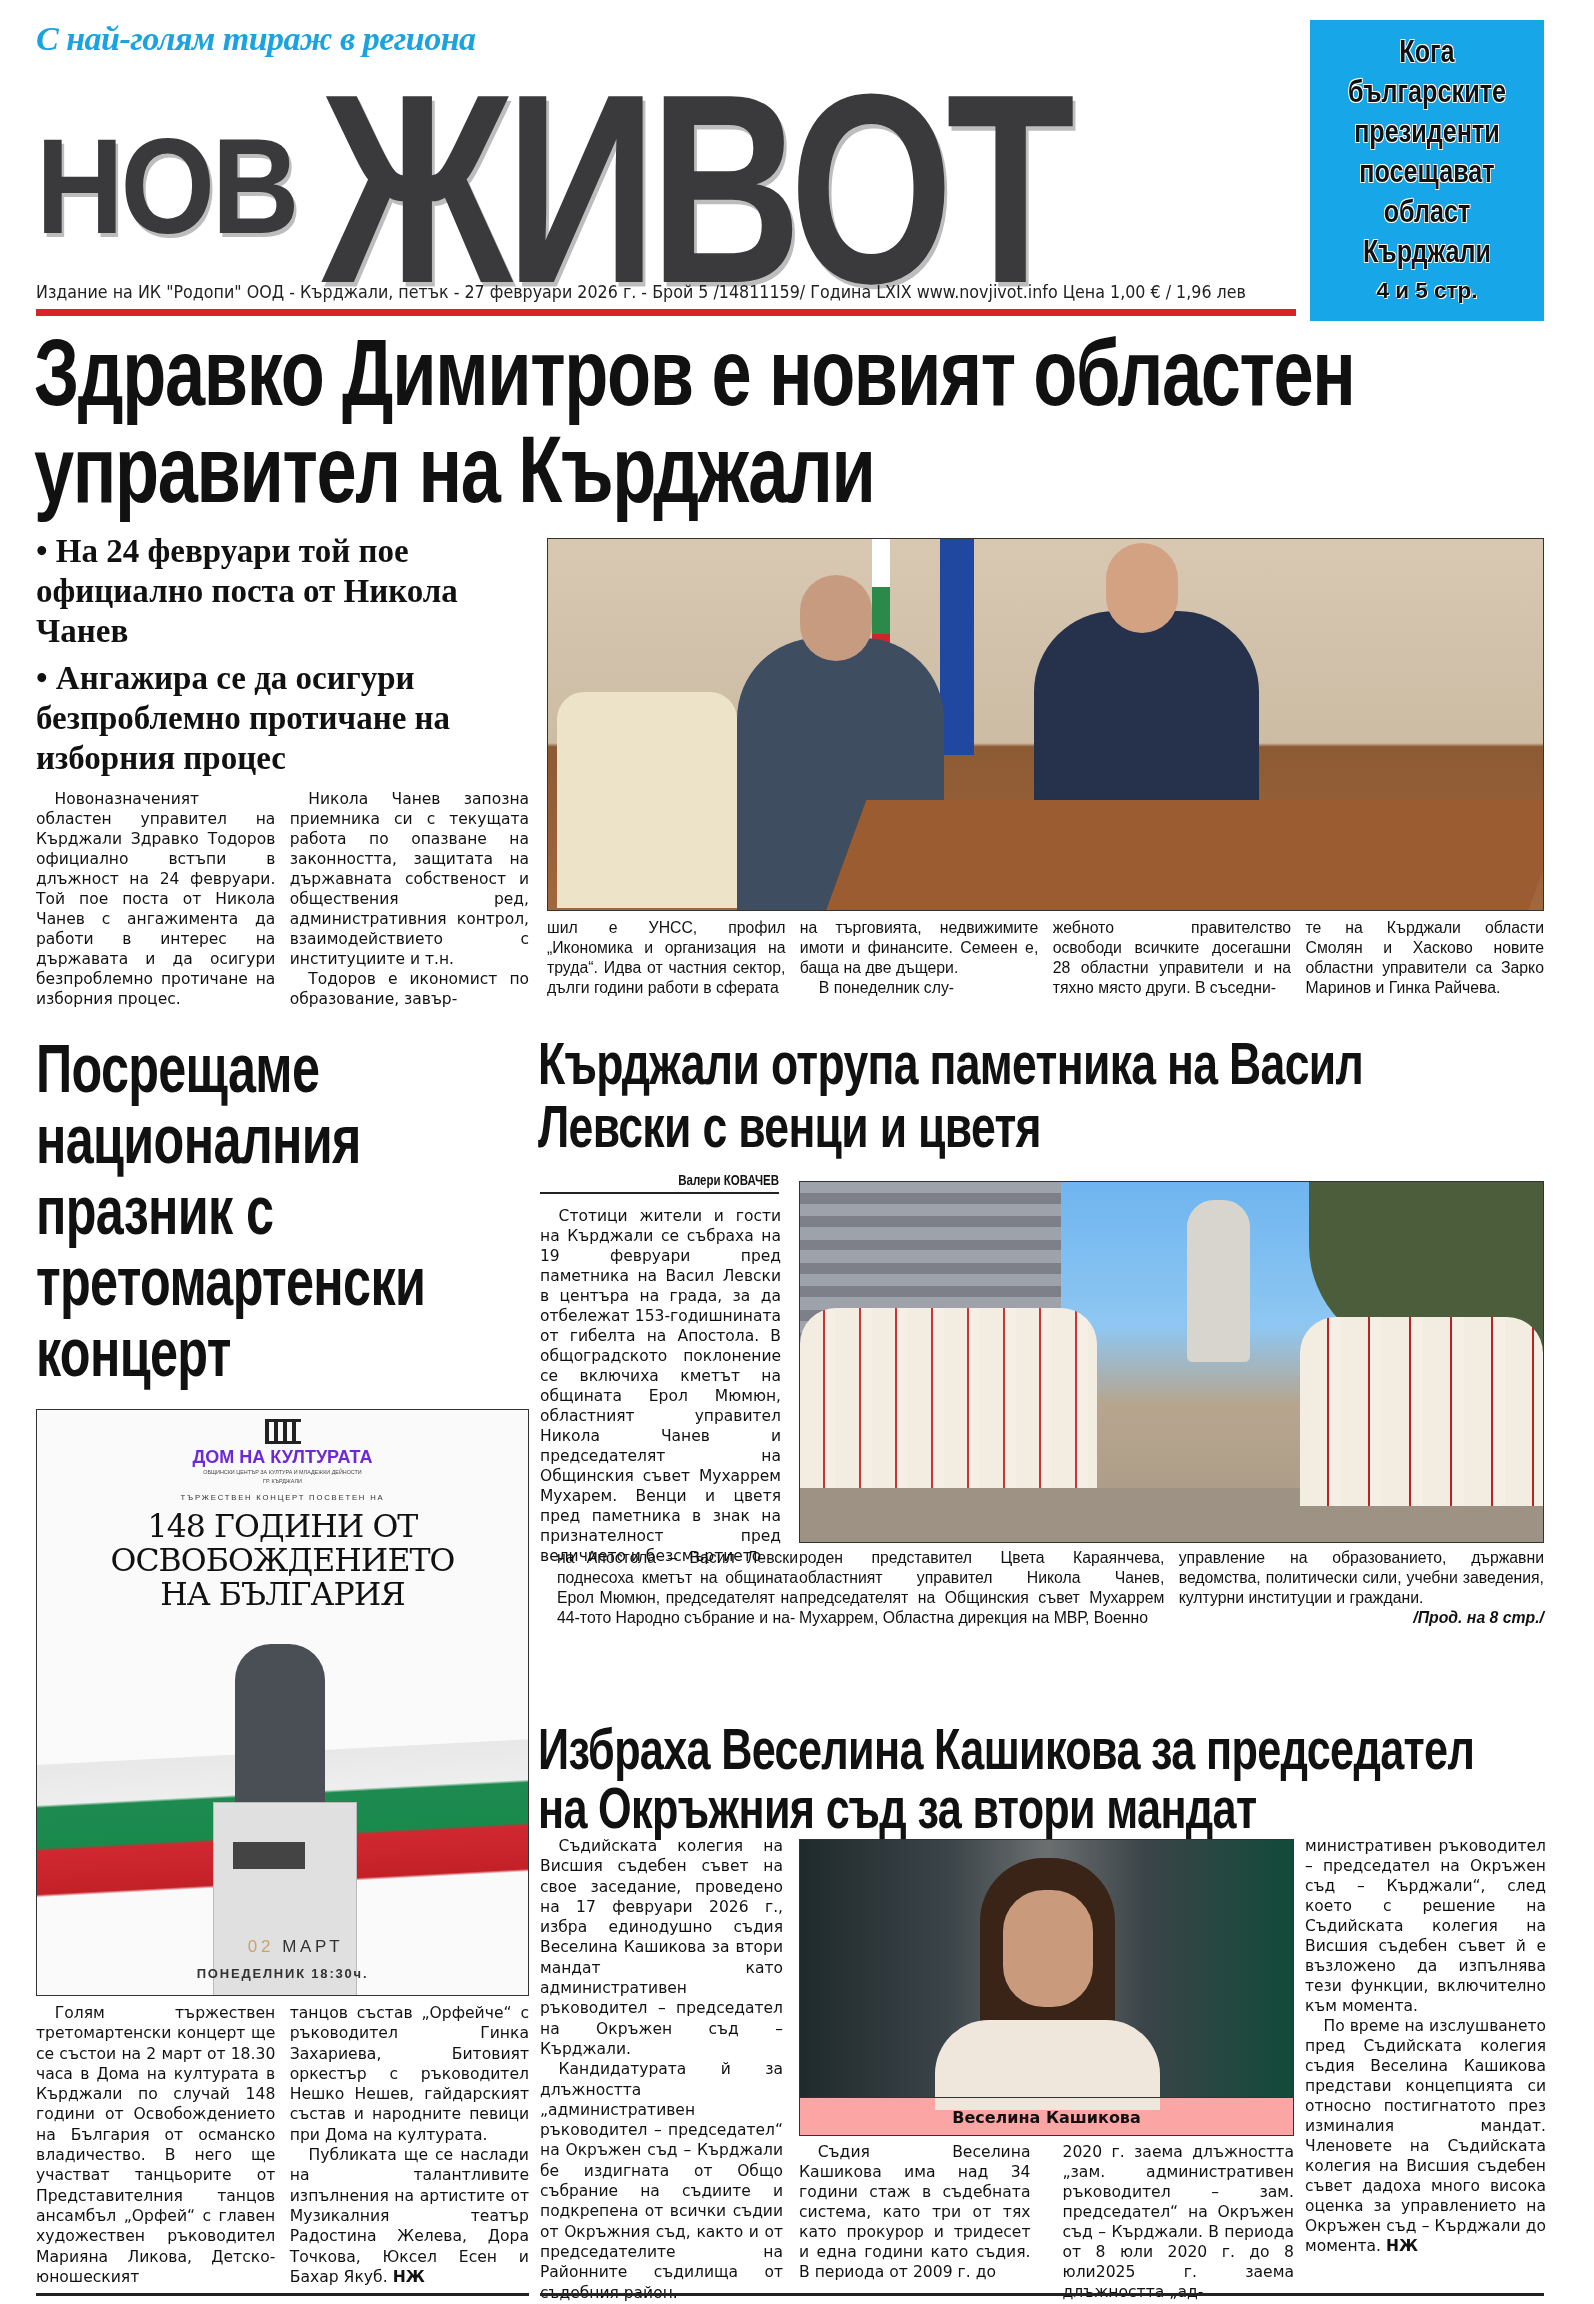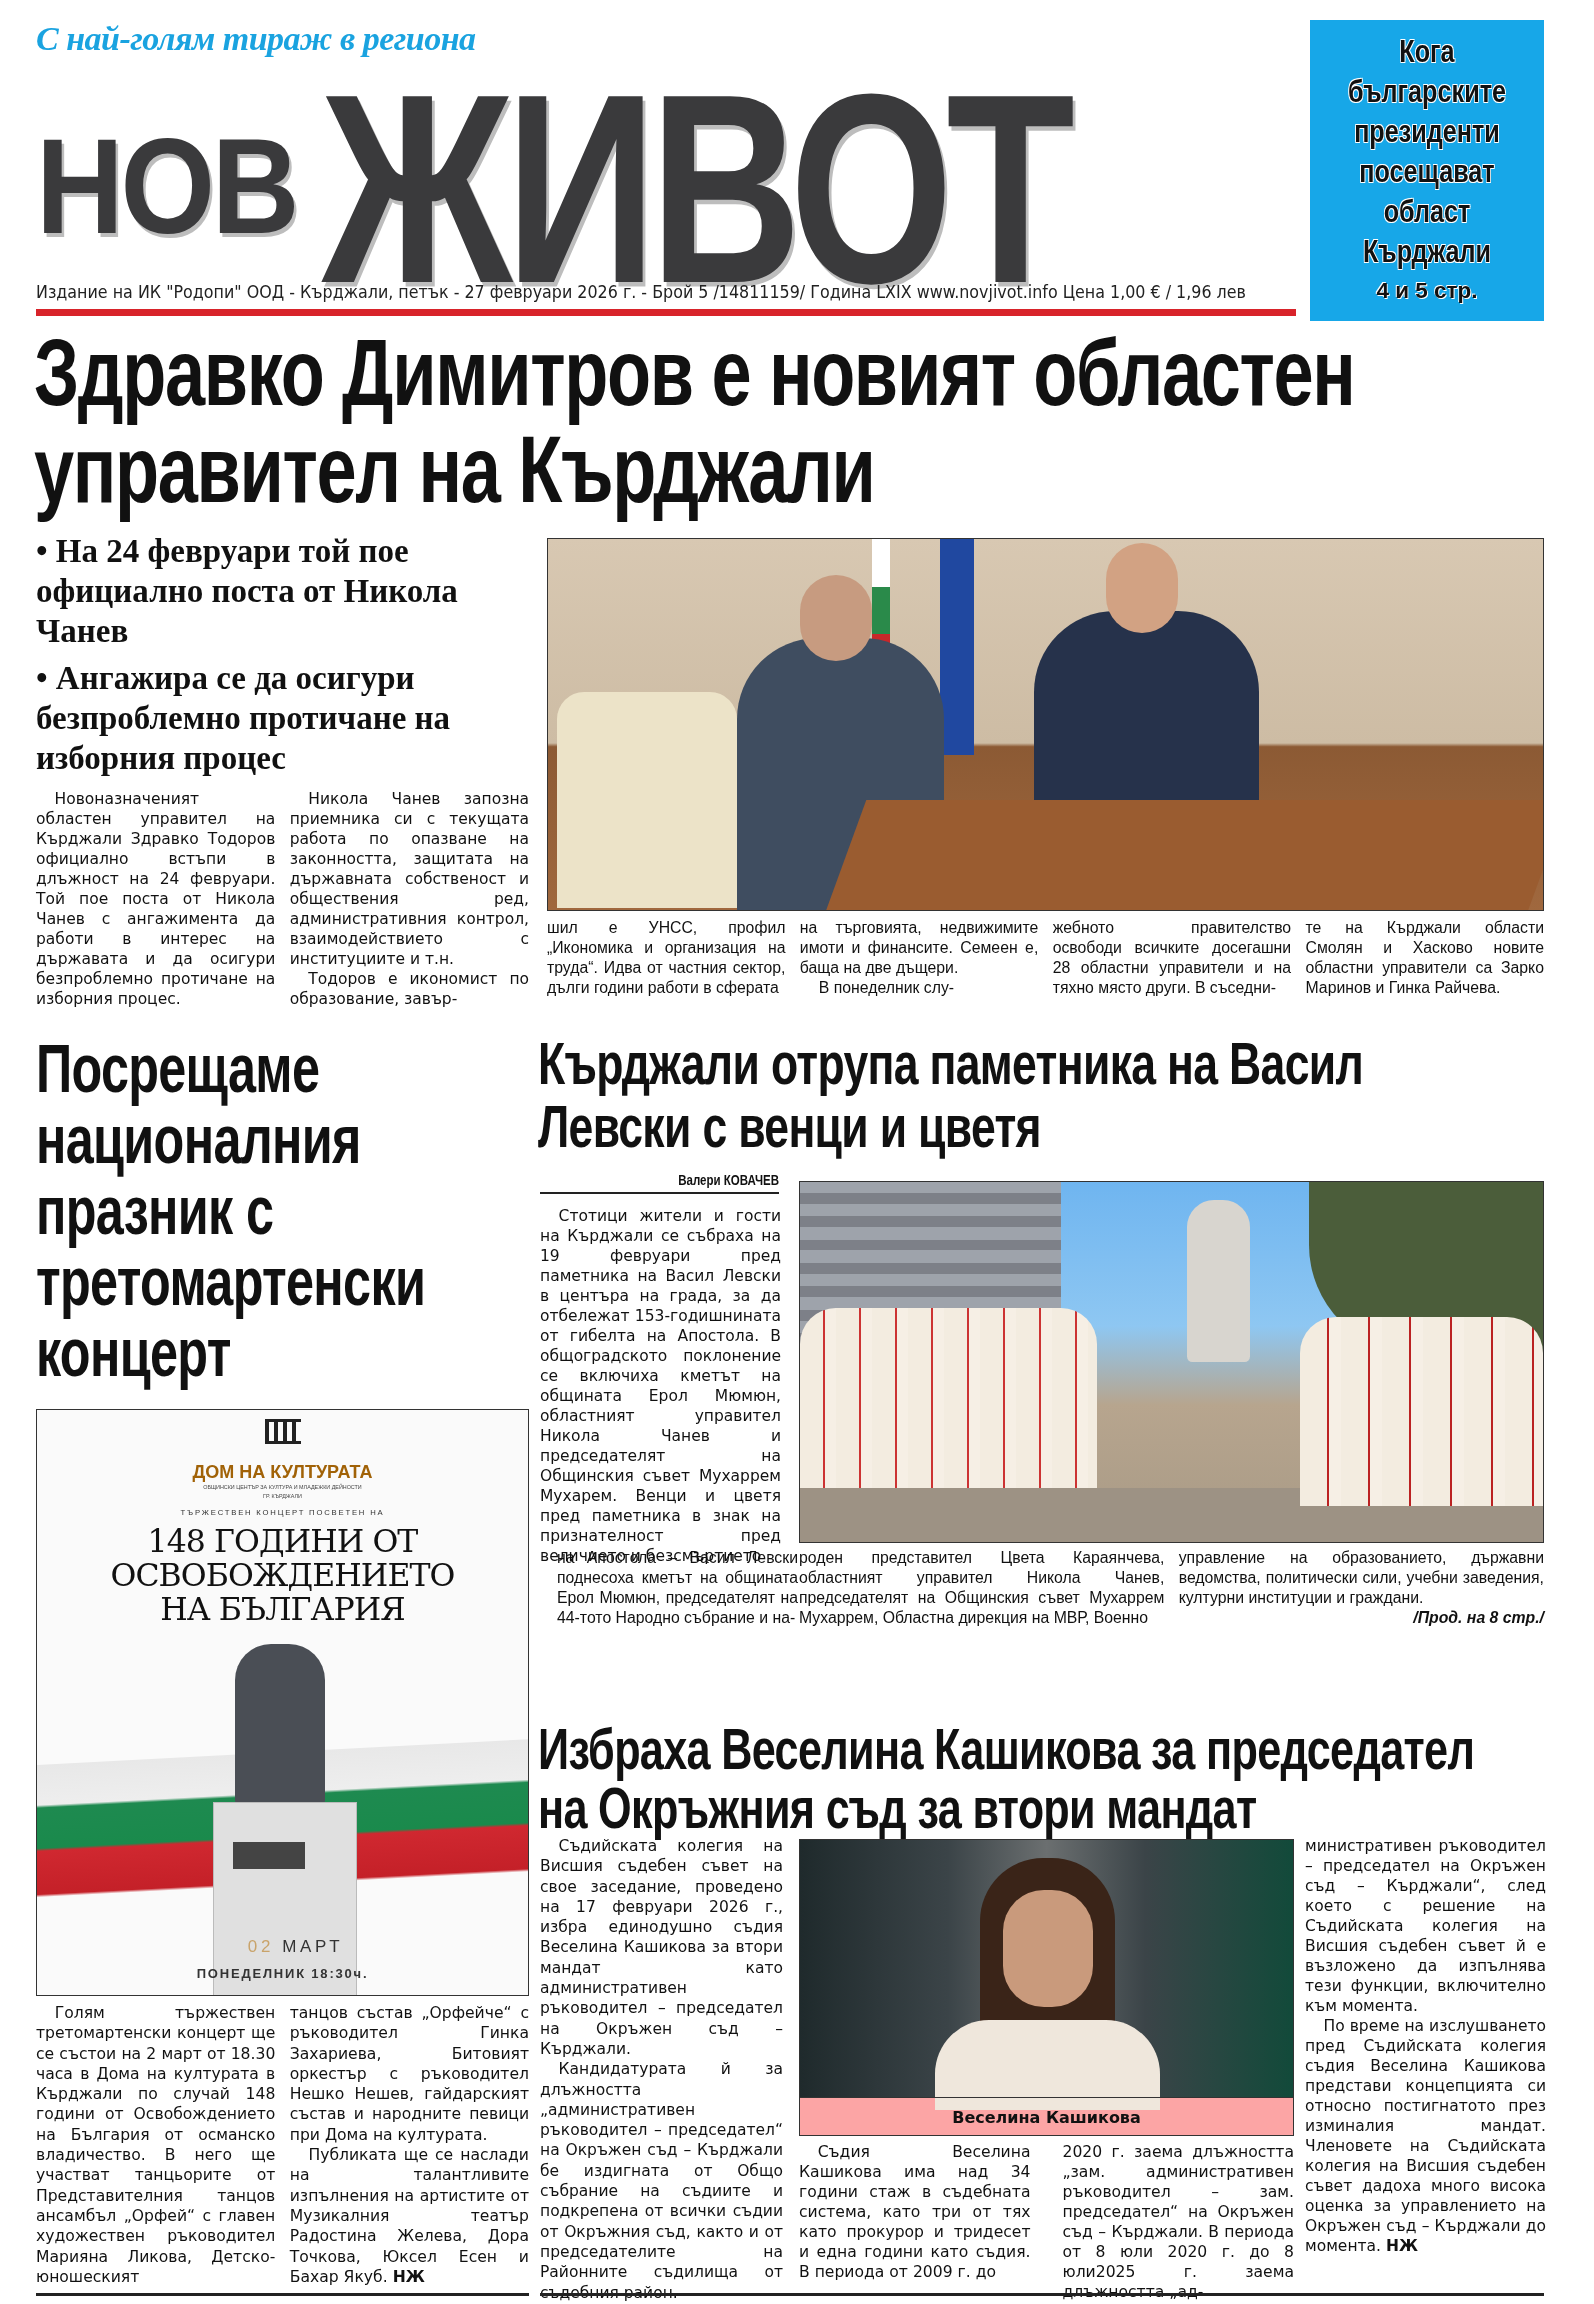--- a/index.html
+++ b/index.html
@@ -41,21 +41,21 @@
   .photo1 .man2 .hd { position: absolute; left: 72px; top: -68px; width: 72px; height: 90px; background: #d2a283; border-radius: 36px; }
   .photo1 .table { position: absolute; left: 297px; top: 261px; width: 702px; height: 117px; background: #9a5c30; transform: skewX(-20deg); }
 
   .body2 { left: 547px; top: 918px; width: 997px; font-size: 15.8px; line-height: 20px; }
   .body2 .col { font-family: "Liberation Sans", sans-serif; }
 
   .head2 { left: 36px; top: 1033px; width: 648px; font-family: "Liberation Sans", sans-serif; font-weight: bold; font-size: 68px; line-height: 71px; color: #111; transform: scaleX(0.74); transform-origin: left; letter-spacing: -0.9px; }
 
   .poster { left: 36px; top: 1409px; width: 493px; height: 587px; border: 1.8px solid #333; background: #fafafa; overflow: hidden; text-align: center; }
   .poster .pillar { margin: 9px auto 0; width: 36px; height: 25px; border-top: 3.6px solid #222; border-bottom: 3.6px solid #222; background: repeating-linear-gradient(90deg, #222 0 3.6px, transparent 3.6px 9px); }
-  .poster .dom { font-weight: bold; font-size: 18px; line-height: 18px; margin-top: 19px; color: #a16207; }
+  .poster .dom { font-weight: bold; font-size: 18px; line-height: 18px; margin-top: 4px; color: #6d28d9; }
   .poster .sub { font-size: 5.4px; color: #444; margin-top: 2.7px; line-height: 6.3px; }
   .poster .dedic { font-size: 7.7px; letter-spacing: 1.8px; color: #333; margin-top: 9px; }
   .poster .big { font-family: "DejaVu Serif", serif; font-size: 31.5px; line-height: 34px; color: #111; margin-top: 7.2px; letter-spacing: -0.9px; }
   .poster .flag { position: absolute; left: 0; top: 342px; width: 493px; height: 144px; background: linear-gradient(180deg, #e8e8e8 0%, #eeeeee 28%, #1e8a50 30%, #1a8a4c 58%, #d02830 60%, #c42028 90%, #fafafa 92%); transform: skewY(-3deg); }
   .poster .monument { position: absolute; left: 176px; top: 392px; width: 144px; height: 198px; background: #e0e0e0; border: 0.9px solid #bbb; }
   .poster .statue { position: absolute; left: 198px; top: 234px; width: 90px; height: 162px; background: #4a4e55; border-radius: 36px 36px 5.4px 5.4px; }
   .poster .plaque { position: absolute; left: 196px; top: 432px; width: 72px; height: 27px; background: #444; }
   .poster .date { position: absolute; left: 13px; width: 100%; top: 527px; font-size: 17px; letter-spacing: 3.6px; color: #333; }
   .poster .date span { color: #c9a36a; }
   .poster .when { position: absolute; left: 0; width: 100%; top: 556px; font-weight: bold; font-size: 13px; letter-spacing: 1.8px; color: #333; }

